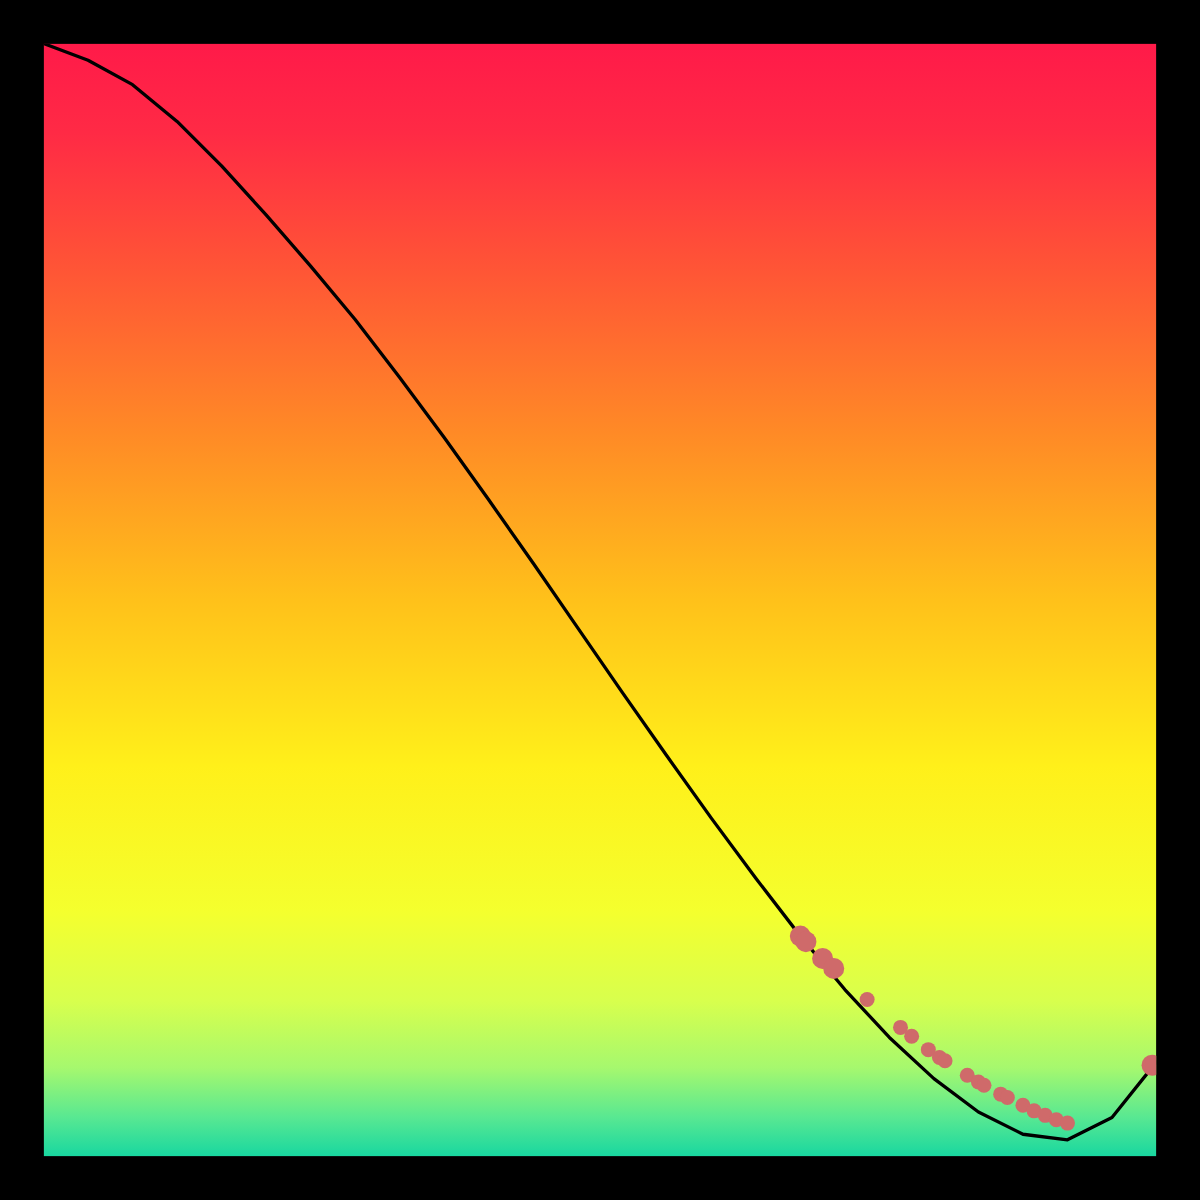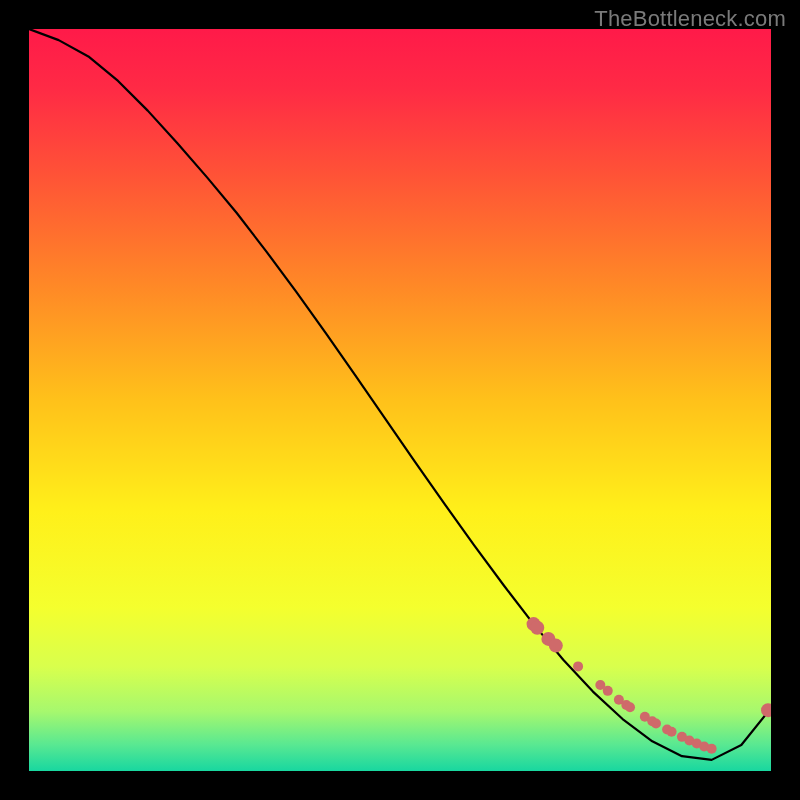--- a/index.html
+++ b/index.html
@@ -35,21 +35,20 @@
     overflow: hidden;
   }
   .plot svg {
     display: block;
   }
 </style>
 </head>
 <body>
 
 <div class="stage">
-  <div class="watermark">TheBottleneck.com</div>
   <div class="plot">
     <svg id="chart-svg" width="742" height="742" viewBox="0 0 742 742">
         <defs>
           <linearGradient id="bg-grad" x1="0" y1="0" x2="0" y2="1">
             <stop offset="0%" stop-color="#ff1a49"></stop>
             <stop offset="8%" stop-color="#ff2a45"></stop>
             <stop offset="20%" stop-color="#ff5436"></stop>
             <stop offset="35%" stop-color="#ff8a26"></stop>
             <stop offset="50%" stop-color="#ffc11a"></stop>
             <stop offset="65%" stop-color="#fff01a"></stop>

